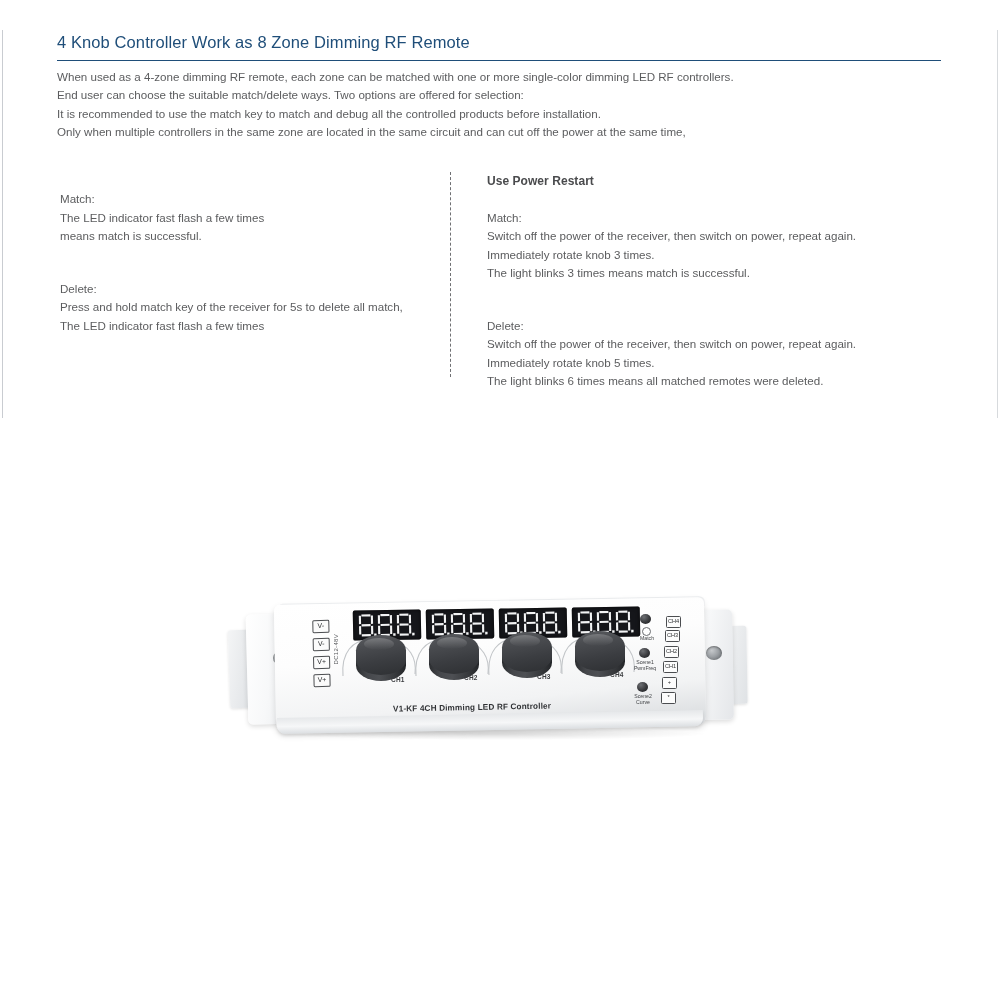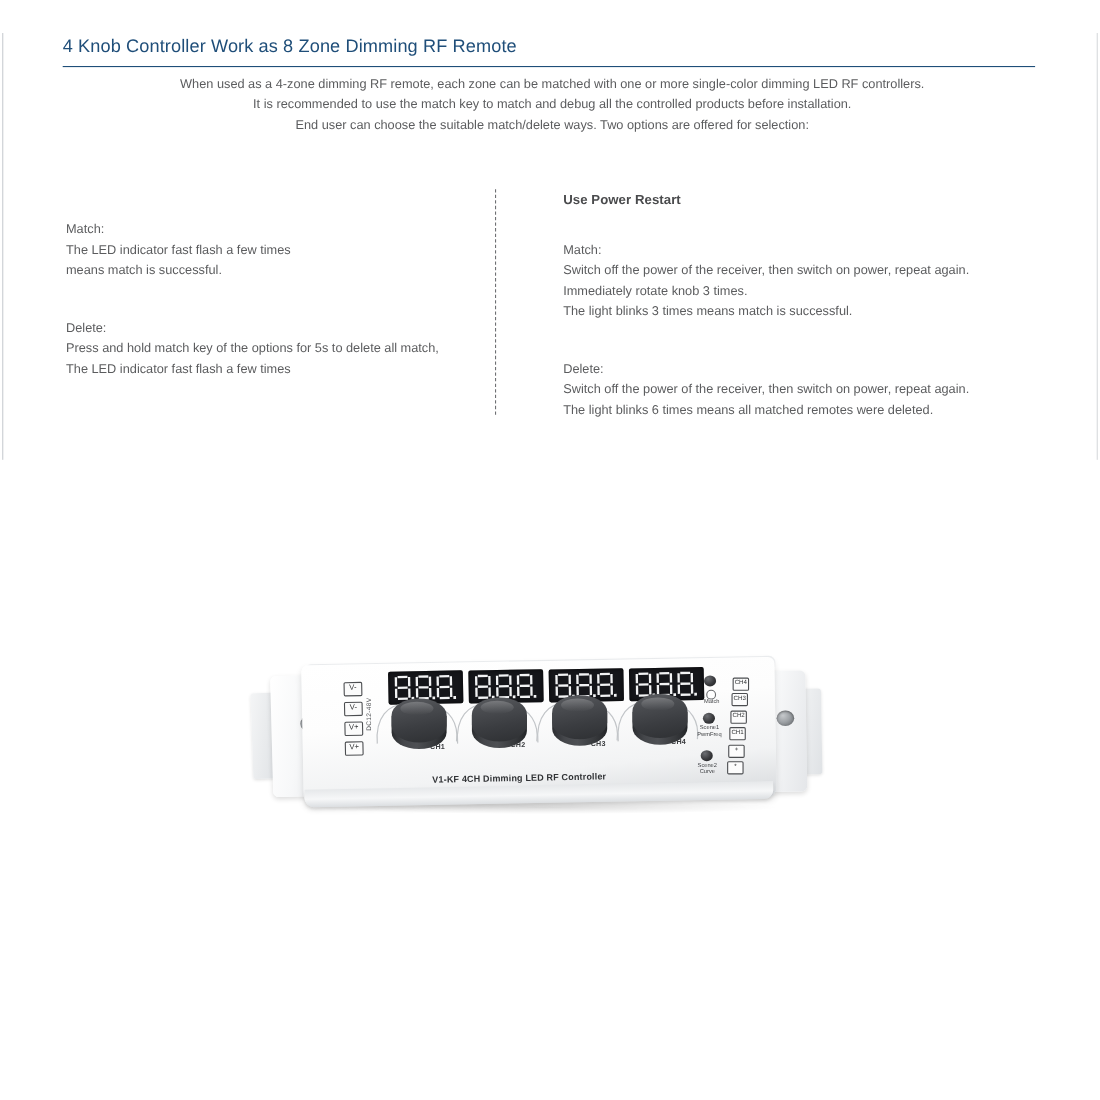--- a/index.html
+++ b/index.html
@@ -49,41 +49,41 @@
 
   
   .intro {
     position: absolute;
     left: 57px; top: 68px;
     width: 890px;
     font-size: 11.6px;
     line-height: 18.4px;
     color: #5b5c5e;
   }
-  .intro div { white-space: nowrap; text-align: center; }
+  .intro div { white-space: nowrap; }
 
   
   .col {
     position: absolute;
     top: 172px;
     font-size: 11.6px;
     line-height: 18.5px;
     color: #5b5c5e;
   }
   .col-left  { left: 60px;  width: 380px; }
-  .col-right { left: 512px; width: 430px; }
+  .col-right { left: 487px; width: 430px; }
 
   .col h3 {
     margin: 0 0 0 0;
     font-size: 12px;
     font-weight: bold;
     color: #4a4b4d;
     letter-spacing: 0.05px;
   }
-  .block { margin-top: 28px; }
+  .block { margin-top: 18px; }
   .block .lbl { display:block; }
   .block .ln  { display:block; white-space: nowrap; }
 
   .divider-dashed {
     position: absolute;
     left: 450px; top: 172px;
     width: 0; height: 205px;
     border-left: 1.3px dashed #6f7073;
   }
 
@@ -294,50 +294,52 @@
 <body>
 
 <div class="frame-line-left"></div>
 <div class="frame-line-right"></div>
 
 <div class="section-title">4 Knob Controller Work as 8 Zone Dimming RF Remote</div>
 <div class="title-rule"></div>
 
 <div class="intro">
   <div>When used as a 4-zone dimming RF remote, each zone can be matched with one or more single-color dimming LED RF controllers.</div>
+  <div>End user can choose the suitable match/delete ways. Two options are offered for selection:</div>
   <div>It is recommended to use the match key to match and debug all the controlled products before installation.</div>
-  <div>End user can choose the suitable match/delete ways. Two options are offered for selection:</div>
+  <div>Only when multiple controllers in the same zone are located in the same circuit and can cut off the power at the same time,</div>
 </div>
 
 <div class="divider-dashed"></div>
 
 <div class="col col-left">
   <div class="block">
     <span class="lbl">Match:</span>
     <span class="ln">The LED indicator fast flash a few times</span>
     <span class="ln">means match is successful.</span>
   </div>
   <div class="block" style="margin-top:34px">
     <span class="lbl">Delete:</span>
-    <span class="ln">Press and hold match key of the options for 5s to delete all match,</span>
+    <span class="ln">Press and hold match key of the receiver for 5s to delete all match,</span>
     <span class="ln">The LED indicator fast flash a few times</span>
   </div>
 </div>
 
 <div class="col col-right">
   <h3>Use Power Restart</h3>
   <div class="block">
     <span class="lbl">Match:</span>
     <span class="ln">Switch off the power of the receiver, then switch on power, repeat again.</span>
     <span class="ln">Immediately rotate knob 3 times.</span>
     <span class="ln">The light blinks 3 times means match is successful.</span>
   </div>
   <div class="block" style="margin-top:34px">
     <span class="lbl">Delete:</span>
     <span class="ln">Switch off the power of the receiver, then switch on power, repeat again.</span>
+    <span class="ln">Immediately rotate knob 5 times.</span>
     <span class="ln">The light blinks 6 times means all matched remotes were deleted.</span>
   </div>
 </div>
 
 <div class="product">
   <div class="pcanvas">
 
     <div class="shadow-blob"></div>
 
     <div class="bracket bracket-left"></div>

